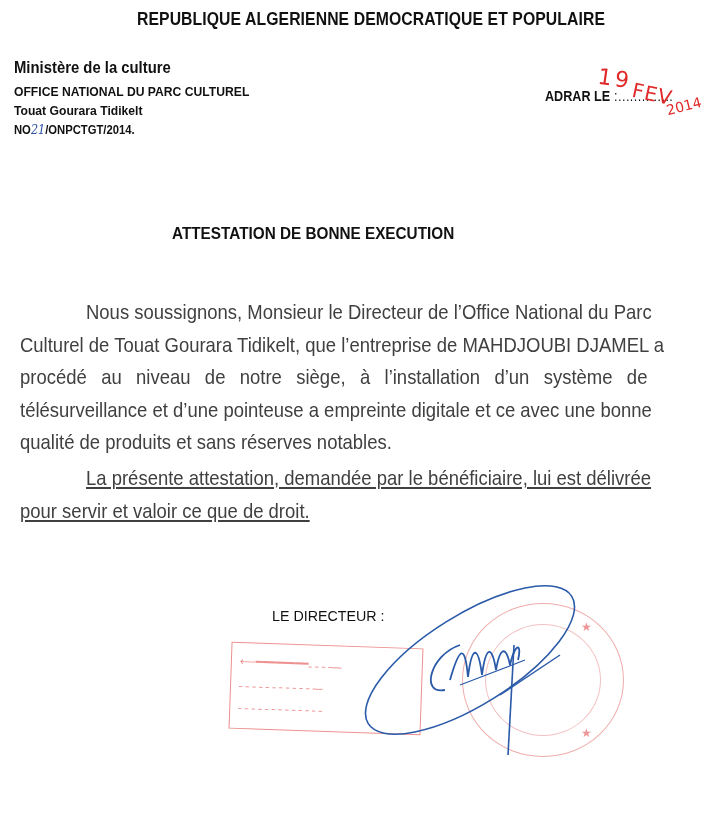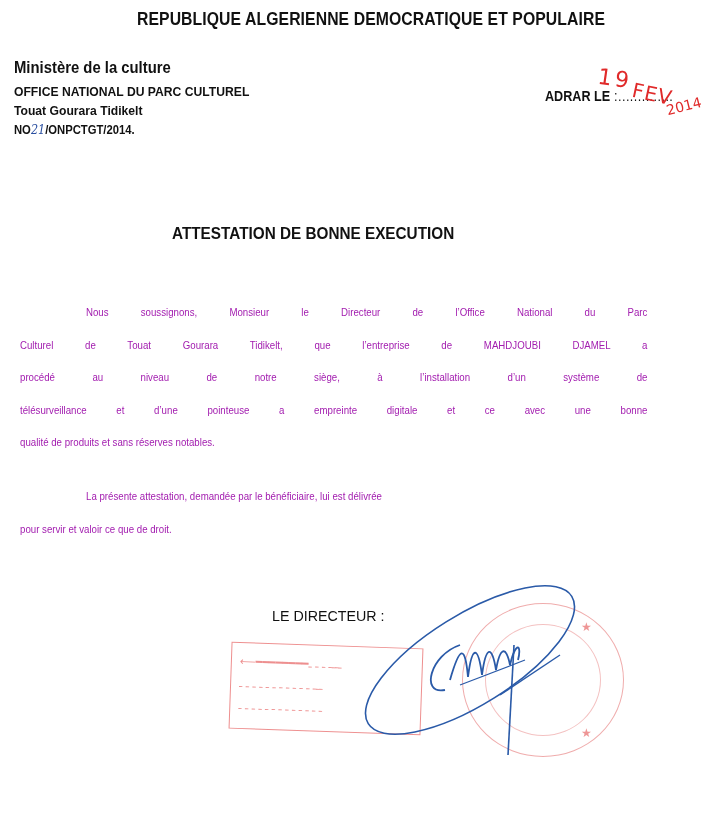--- a/index.html
+++ b/index.html
@@ -11,23 +11,23 @@
   .region { left: 14px; top: 103px; font-size: 13.5px; font-weight: bold; transform: scaleX(0.9); transform-origin: left top; }
   .refno { left: 14px; top: 122px; font-size: 12.5px; font-weight: bold; transform: scaleX(0.9); transform-origin: left top; }
   .refno .hand { color: #2a4fa0; font-family: "DejaVu Serif", serif; font-style: italic; font-weight: normal; }
   .place { left: 545px; top: 88px; font-size: 14px; font-weight: bold; transform: scaleX(0.9); transform-origin: left top; }
   .place .dots { font-weight: normal; letter-spacing: 0.5px; }
   .datestamp { color: #e02a2a; font-family: "DejaVu Sans", sans-serif; position: absolute; }
   .ds-day { left: 598px; top: 66px; font-size: 22px; transform: rotate(8deg); letter-spacing: 3px; }
   .ds-month { left: 632px; top: 82px; font-size: 20px; transform: rotate(12deg); letter-spacing: 1px; }
   .ds-year { left: 666px; top: 98px; font-size: 14px; transform: rotate(-14deg); }
   .title { left: 172px; top: 224px; font-size: 17px; font-weight: bold; transform: scaleX(0.9); transform-origin: left top; }
-  .para { position: absolute; left: 20px; width: 628px; font-size: 11px; line-height: 32.5px; color: #a21caf; transform-origin: left top; }
+  .para { position: absolute; left: 20px; width: 628px; font-size: 21px; line-height: 32.5px; color: #404040; transform-origin: left top; }
   .para1 { top: 296px; }
-  .para2 { top: 480px; }
+  .para2 { top: 462px; text-decoration: underline; }
   .line { display: block; white-space: nowrap; text-align: justify; text-align-last: justify; transform: scaleX(0.88); transform-origin: left center; width: 713px; }
   .line.indent { padding-left: 75px; width: 638px; }
   .line.last { text-align-last: left; }
   .director { left: 272px; top: 607px; font-size: 15.5px; transform: scaleX(0.92); transform-origin: left top; }
   .stamp-rect { position: absolute; left: 230px; top: 645px; width: 190px; height: 85px; border: 1.5px solid #e86a6a; opacity: 0.75; transform: rotate(2deg); }
   .stamp-rect .row { position: absolute; left: 8px; right: 8px; height: 12px; color: #e86a6a; font-size: 11px; font-family: "DejaVu Sans", sans-serif; overflow: hidden; white-space: nowrap; }
   .stamp-circle { position: absolute; left: 462px; top: 603px; width: 160px; height: 152px; border-radius: 50%; border: 1.5px solid #e98a8a; opacity: 0.7; }
   .stamp-circle .inner { position: absolute; left: 22px; top: 20px; right: 22px; bottom: 20px; border-radius: 50%; border: 1px solid #efa8a8; }
   .stamp-circle .star { position: absolute; color: #e86a6a; font-size: 12px; }
   .signature { position: absolute; left: 350px; top: 585px; width: 240px; height: 170px; }

